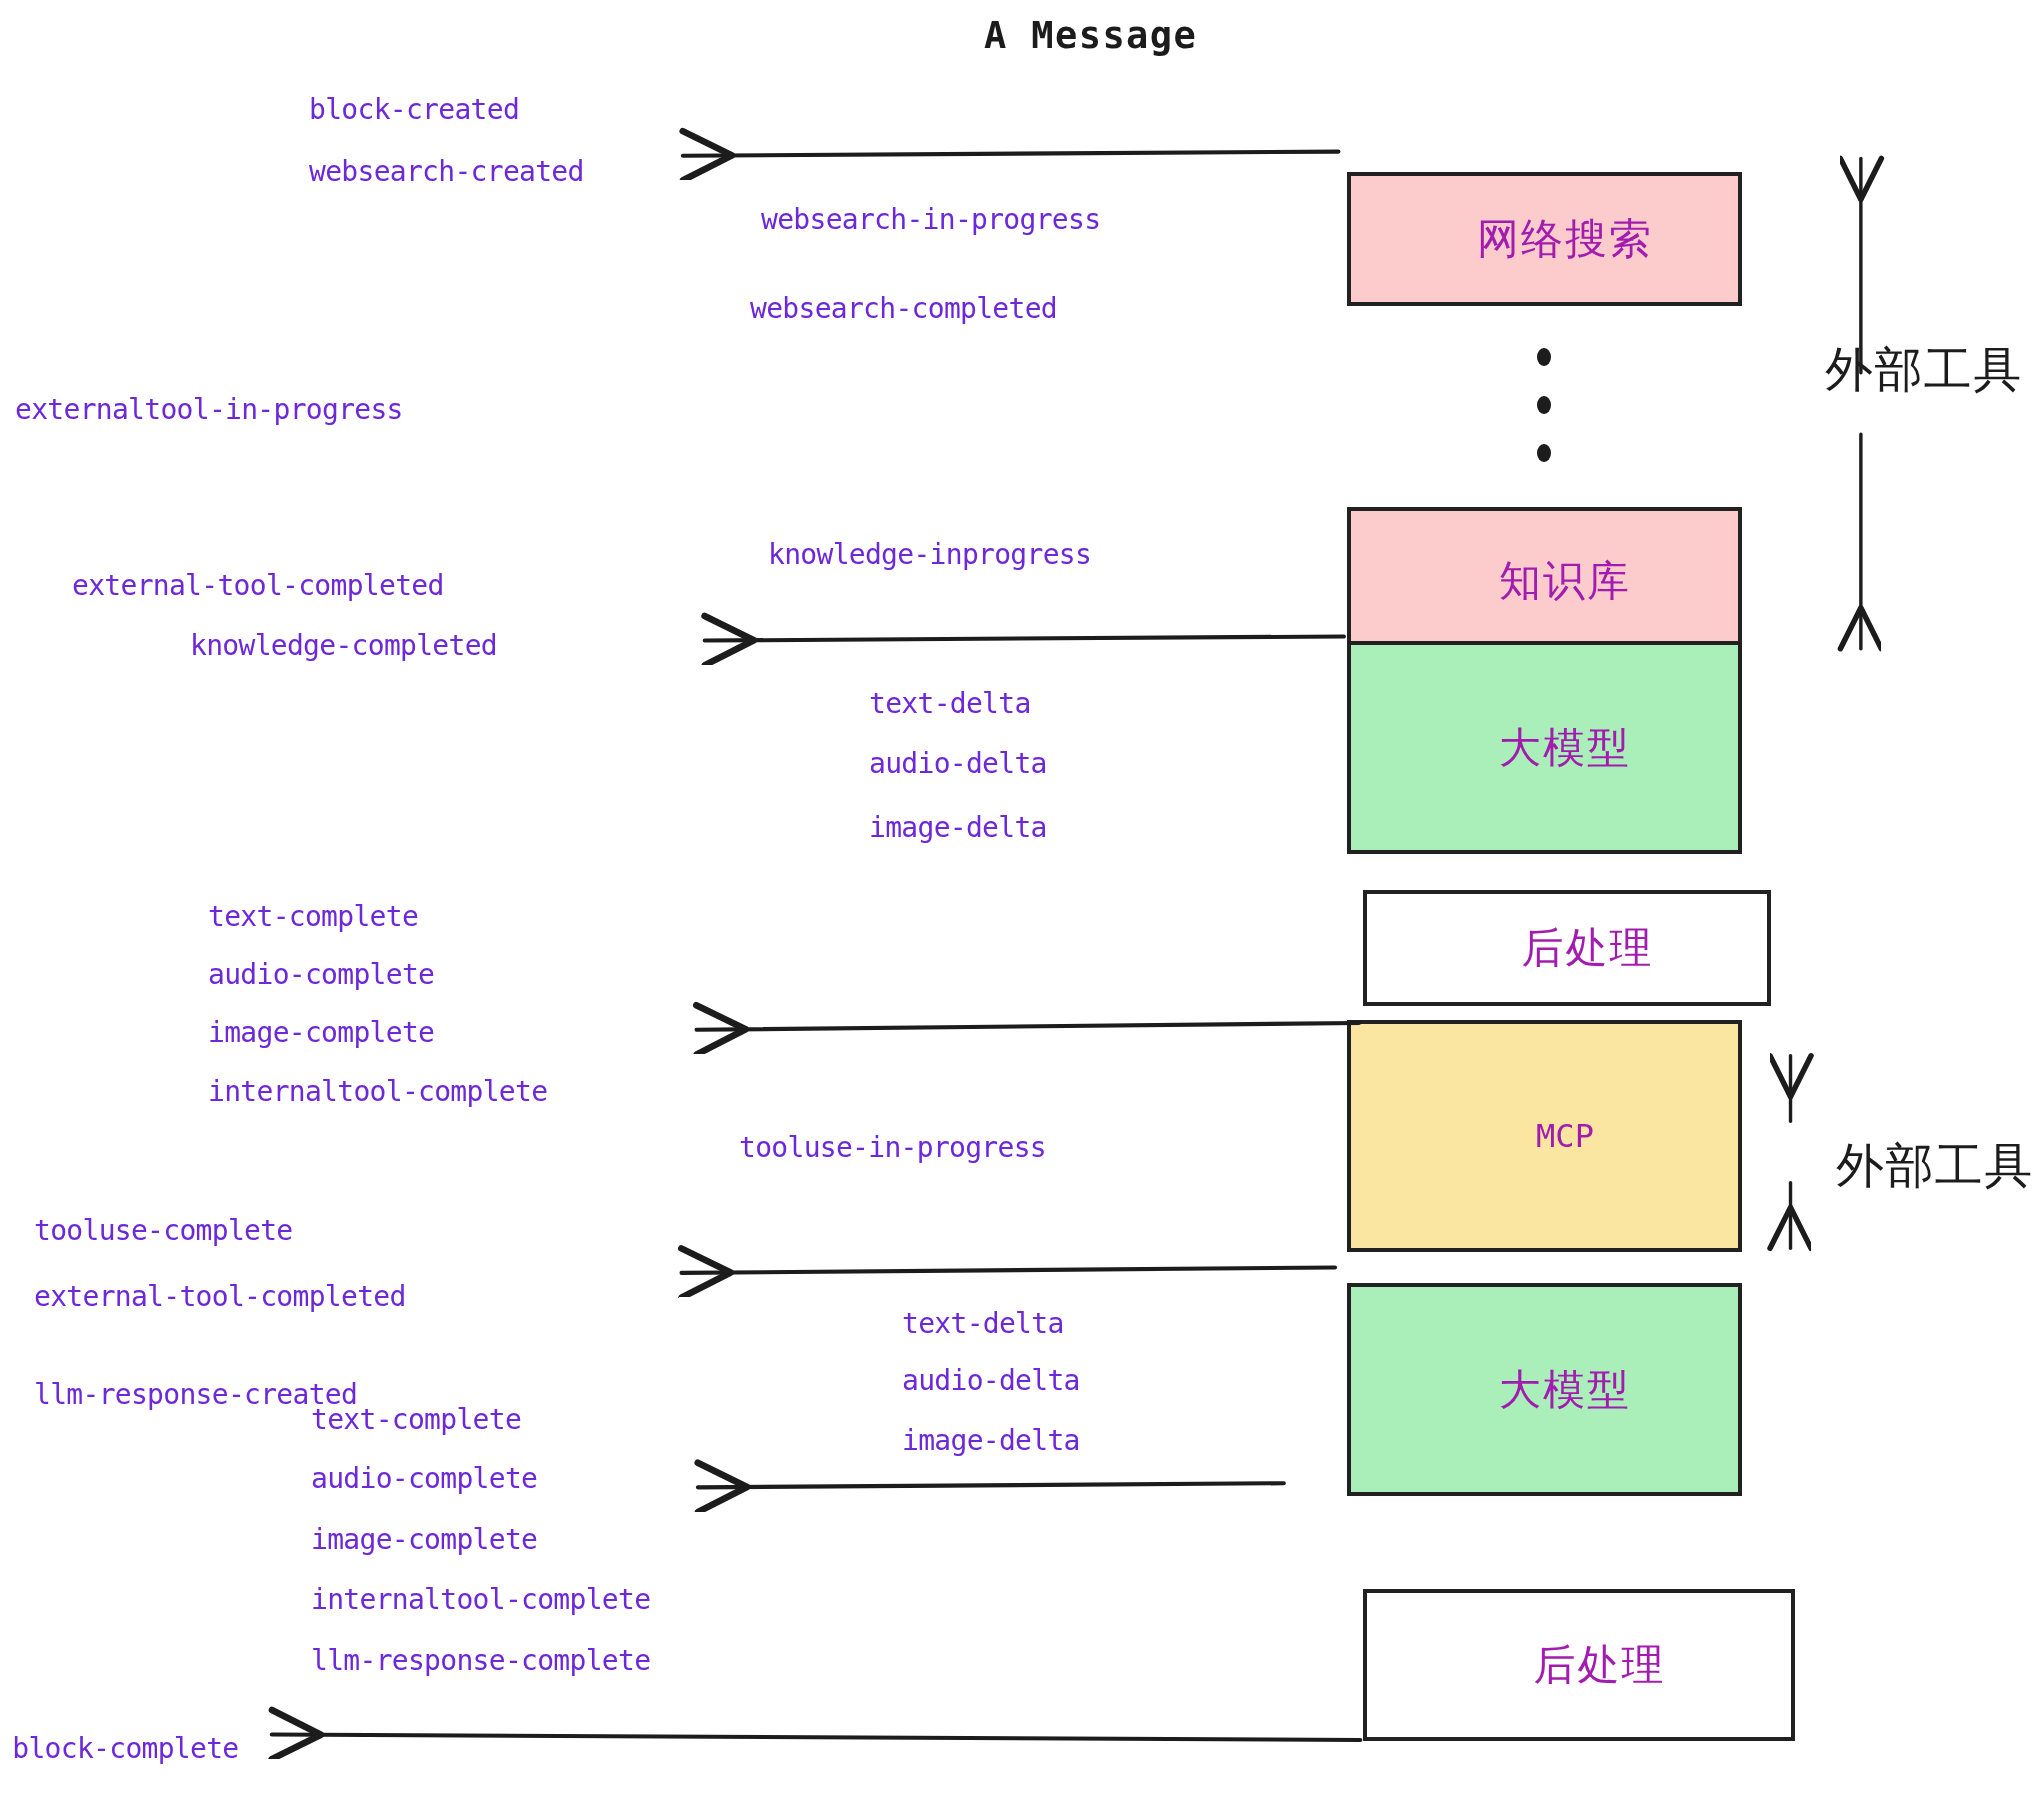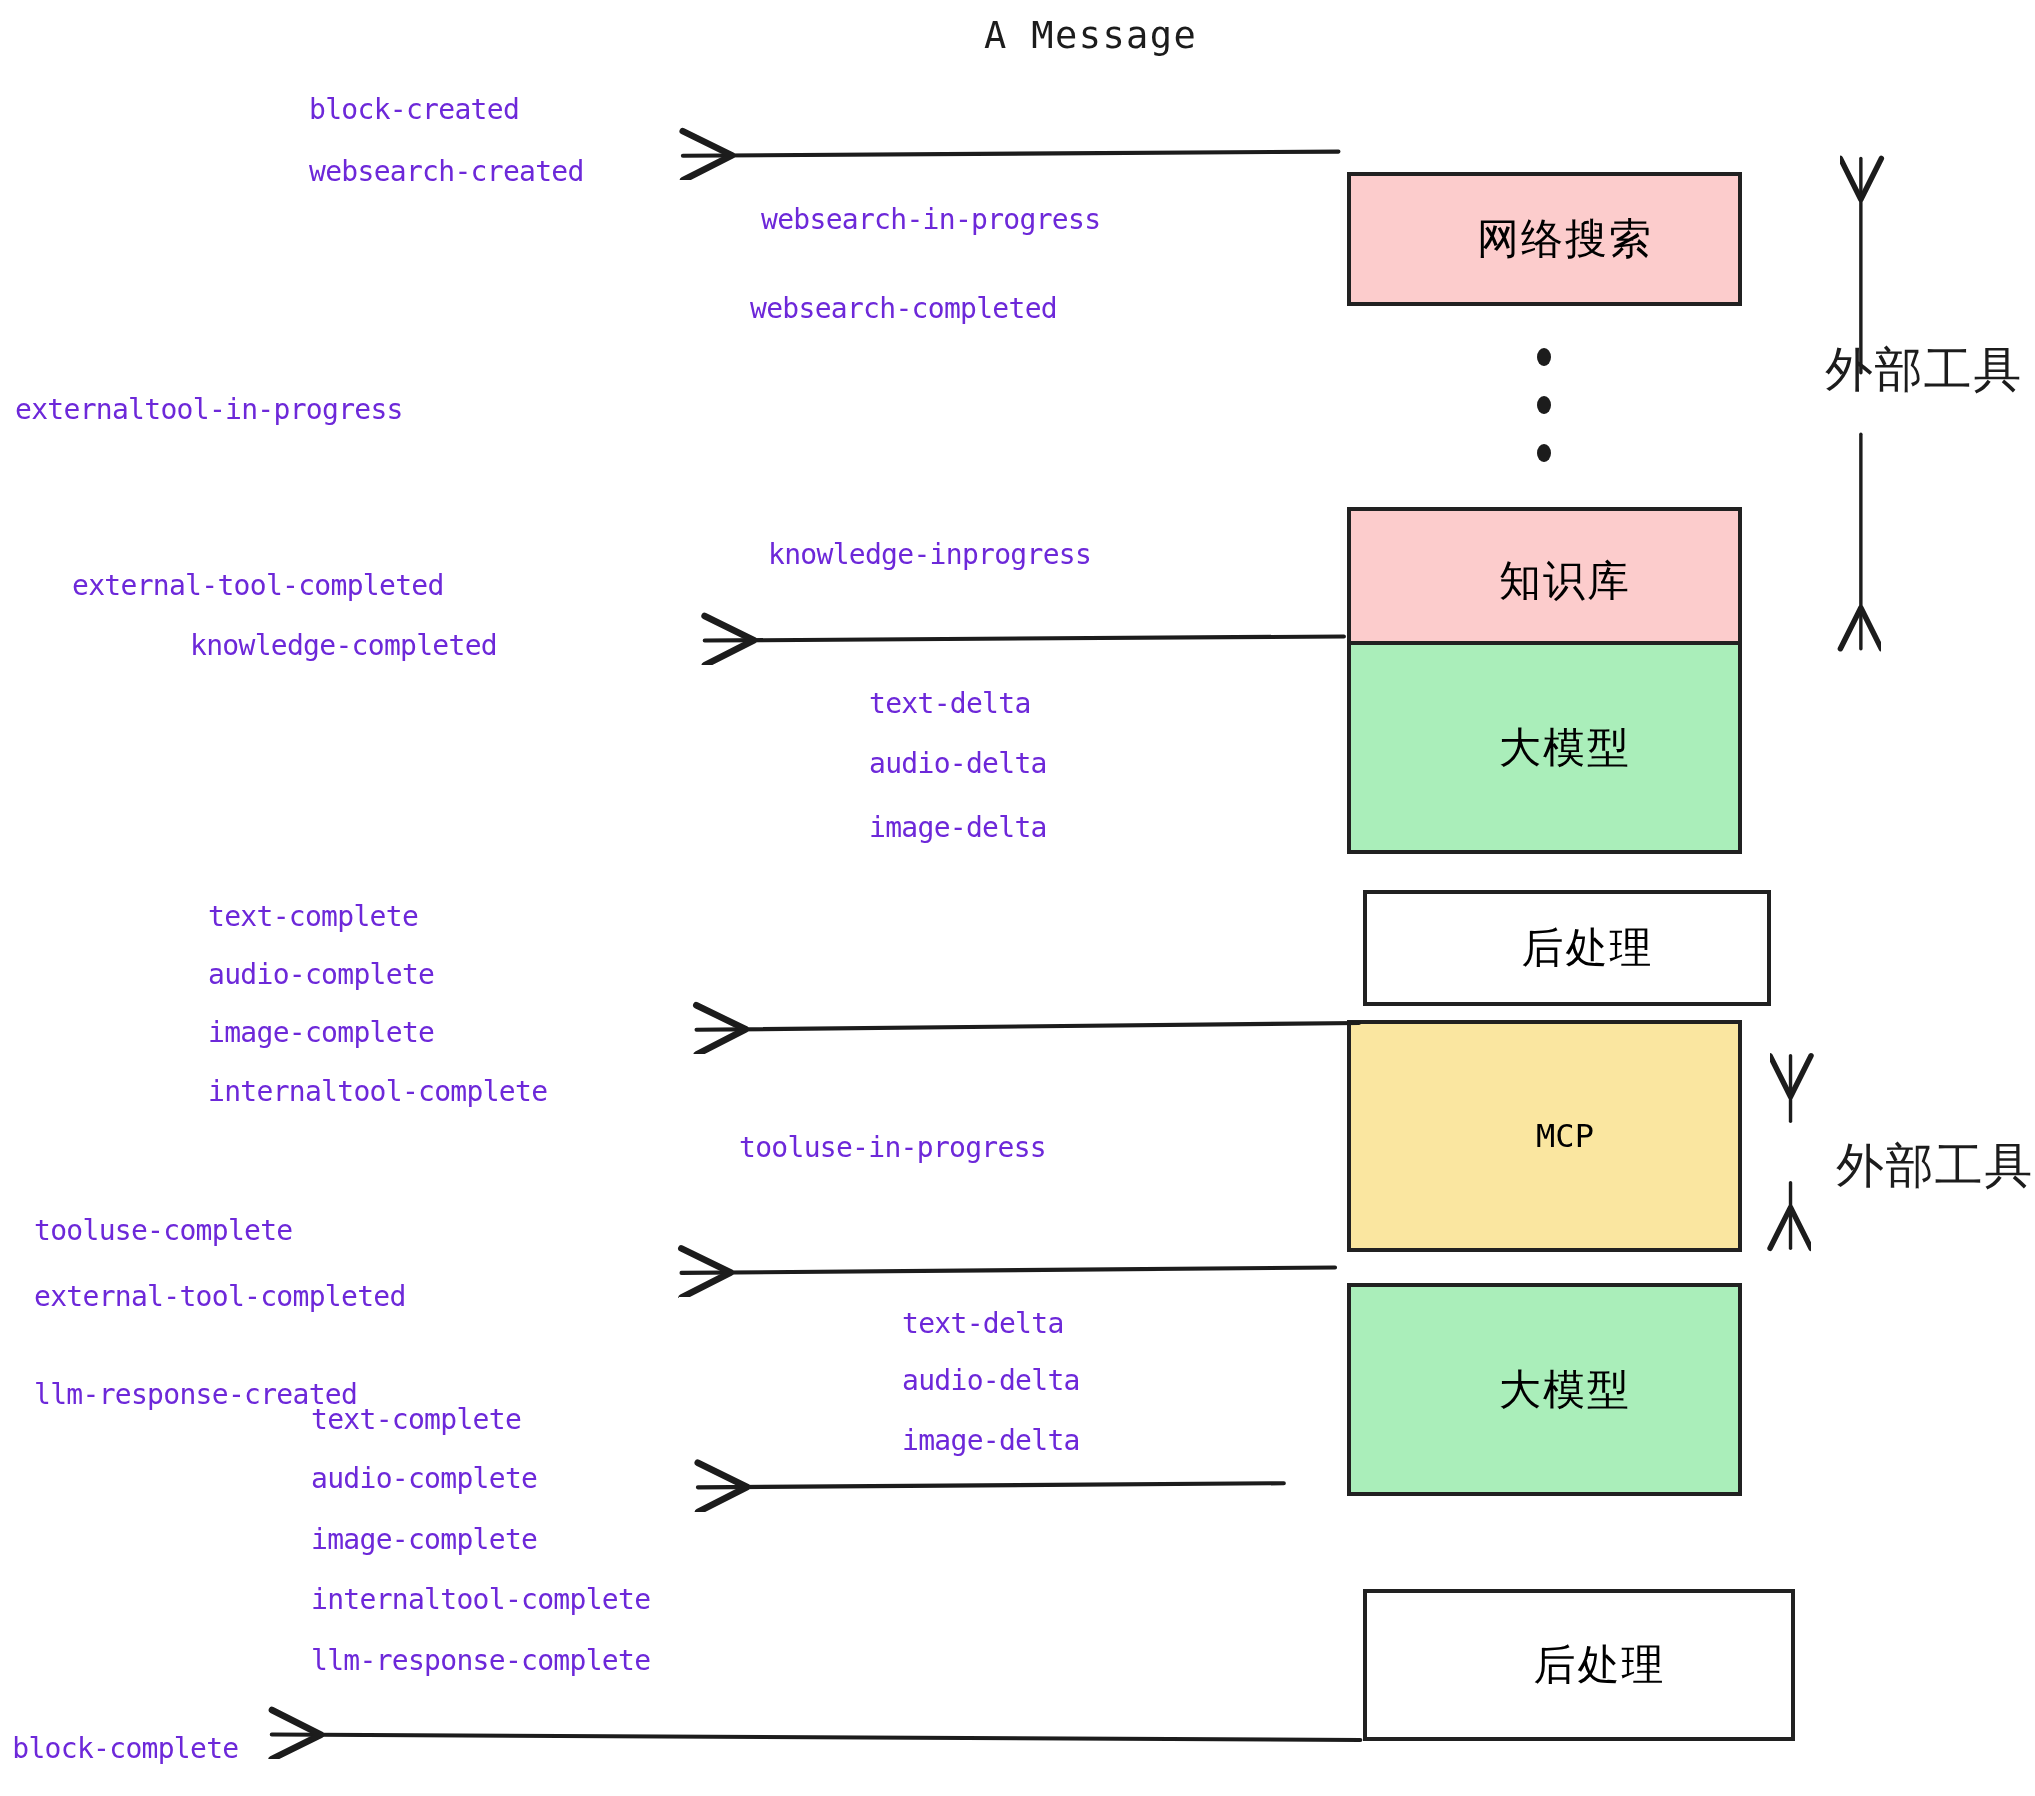--- a/index.html
+++ b/index.html
@@ -34,21 +34,21 @@
     letter-spacing: 1.4px;
   }
   
   .node {
     position: absolute;
     box-sizing: border-box;
     border: 4.1px solid #212121;
     display: flex;
     align-items: center;
     justify-content: center;
-    color: #000000;
+    color: #a21caf;
     font-family: "DejaVu Sans", sans-serif;
     font-size: 42px;
     letter-spacing: 2px;
     padding-left: 41px;
   }
   .node.mono {
     font-family: "DejaVu Sans Mono", monospace;
     font-size: 32px;
     letter-spacing: 0px;
   }
@@ -76,21 +76,21 @@
     width: 2035px;
     height: 1796px;
     pointer-events: none;
   }
 </style>
 </head>
 <body>
 
 <div id="stage">
 
-  <div class="title" style="left:984px; top:13.7px;">A Message</div>
+  <div class="title" style="left:984px; top:13.7px;font-weight:bold;">A Message</div>
 
   <div id="nodes-layer">
       <div class="node" style="left: 1347px; top: 172px; width: 395px; height: 134px; background: rgb(252, 204, 204);">网络搜索</div>
       <div class="node" style="left: 1347px; top: 507px; width: 395px; height: 148px; background: rgb(252, 204, 204);">知识库</div>
       <div class="node" style="left: 1347px; top: 641px; width: 395px; height: 213px; background: rgb(170, 238, 186);">大模型</div>
       <div class="node" style="left: 1363px; top: 890px; width: 408px; height: 116px; background: rgb(255, 255, 255);">后处理</div>
       <div class="node mono" style="left: 1347px; top: 1020px; width: 395px; height: 232px; background: rgb(250, 230, 160);">MCP</div>
       <div class="node" style="left: 1347px; top: 1283px; width: 395px; height: 213px; background: rgb(170, 238, 186);">大模型</div>
       <div class="node" style="left: 1363px; top: 1589px; width: 432px; height: 152px; background: rgb(255, 255, 255);">后处理</div>
     </div>

